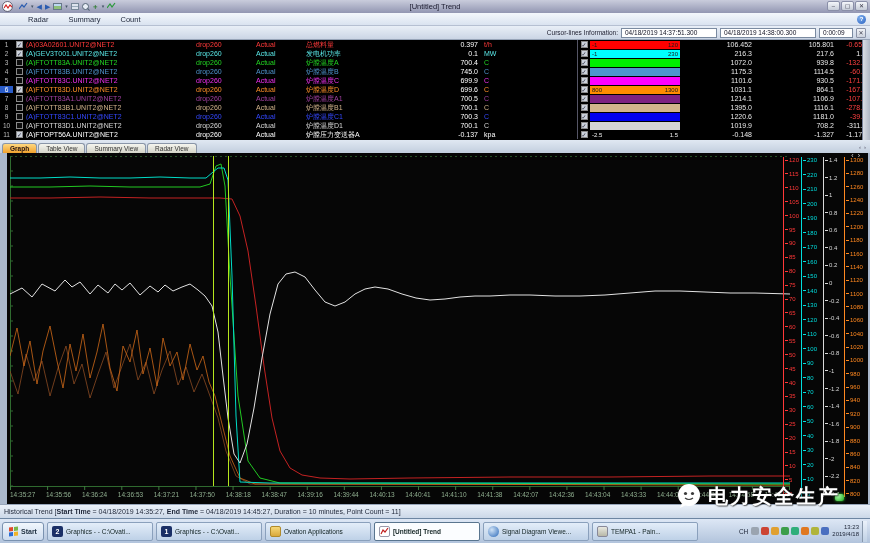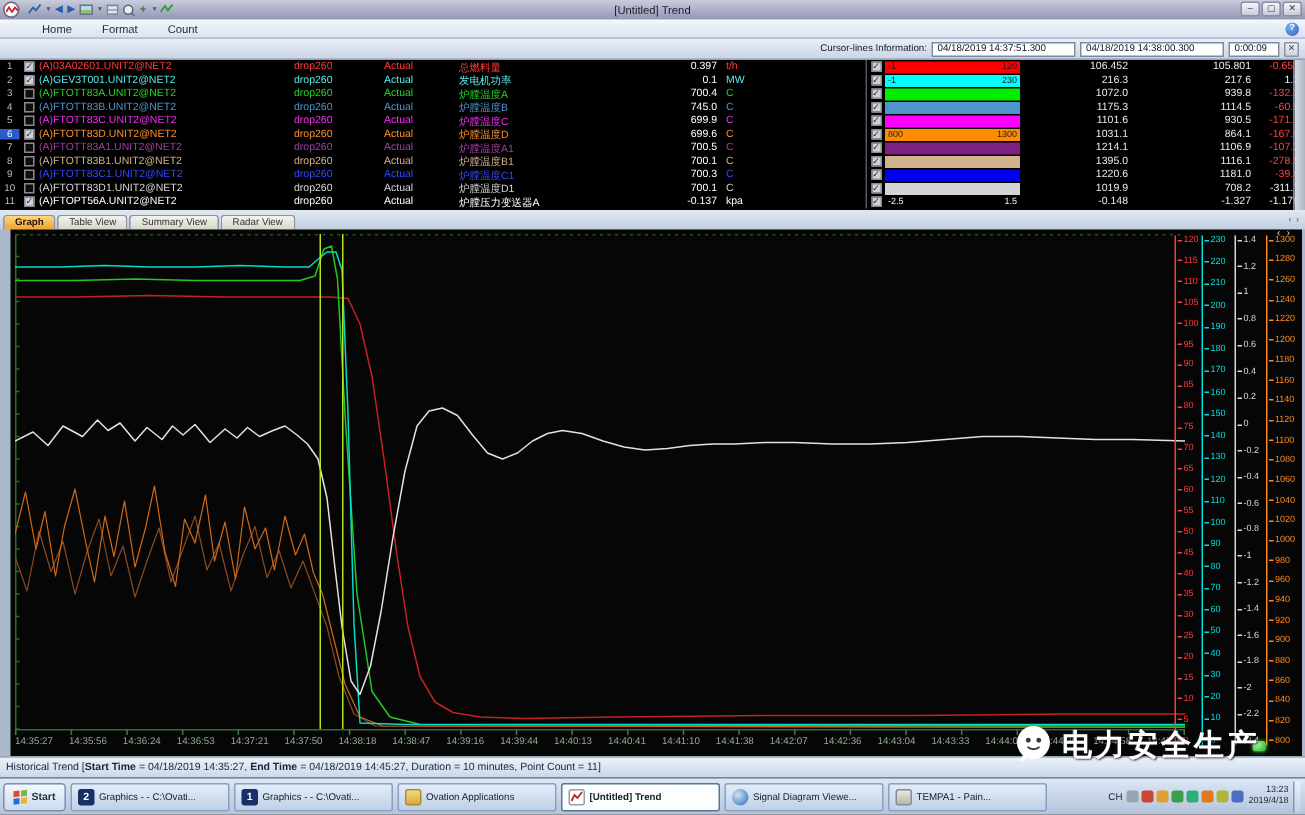--- a/index.html
+++ b/index.html
@@ -127,22 +127,22 @@
     </div>
     <div class="title">[Untitled] Trend</div>
     <div class="winbtns">
       <div class="wbtn">–</div>
       <div class="wbtn">▢</div>
       <div class="wbtn">✕</div>
     </div>
   </div>
 
   <div class="menubar">
-    <span>Home</span>
-    <span>Format</span>
+    <span>Radar</span>
+    <span>Summary</span>
     <span>Count</span>
     <span class="helpicon">?</span>
   </div>
 
   <div class="headerstrip">
     <span>Cursor-lines Information:</span>
     <span class="cfield" style="width:96px;">04/18/2019 14:37:51.300</span>
     <span class="cfield" style="width:96px;">04/18/2019 14:38:00.300</span>
     <span class="cfield" style="width:34px;">0:00:09</span>
     <span class="cclose">✕</span>

